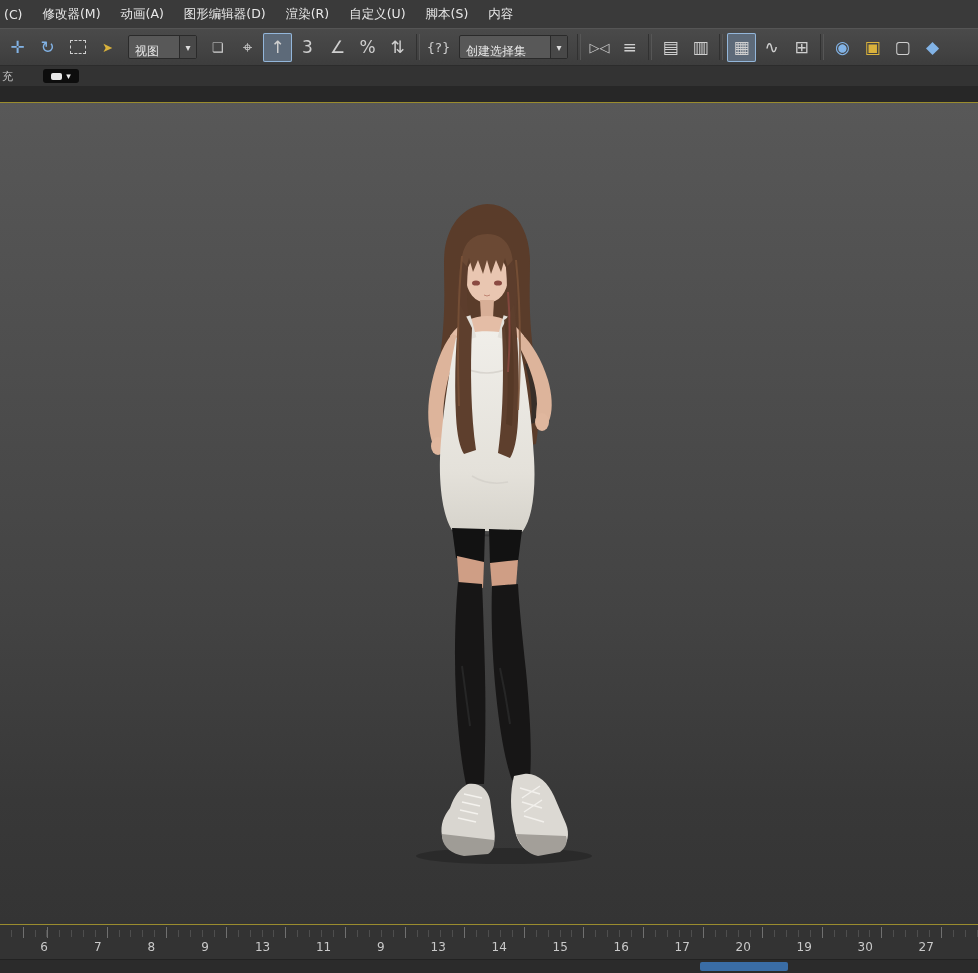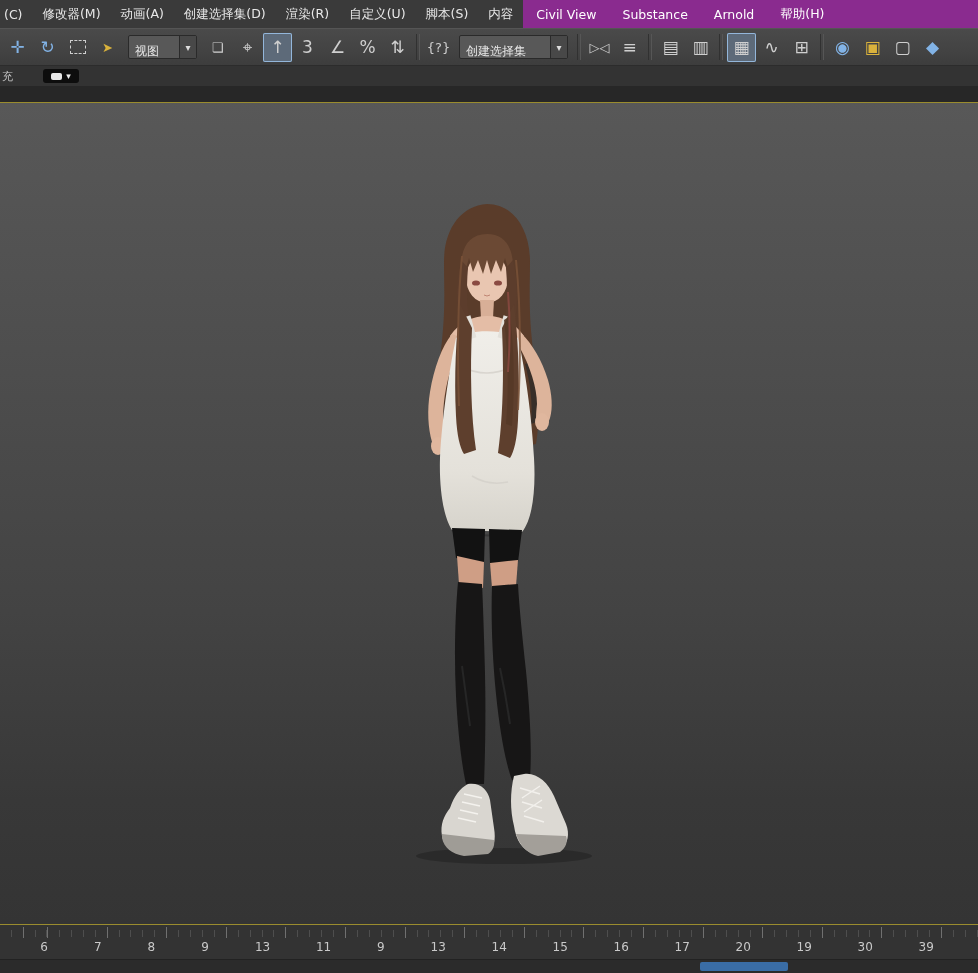--- a/index.html
+++ b/index.html
@@ -71,31 +71,25 @@
 </style>
 </head>
 <body>
 
 <div class="app">
 
   <div class="menubar">
     <div class="menu-item">(C)</div>
     <div class="menu-item">修改器(M)</div>
     <div class="menu-item">动画(A)</div>
-    <div class="menu-item">创建选择集(D)</div>
+    <div class="menu-item">图形编辑器(D)</div>
     <div class="menu-item">渲染(R)</div>
     <div class="menu-item">自定义(U)</div>
     <div class="menu-item">脚本(S)</div>
     <div class="menu-item">内容</div>
-    <div class="menu-right">
-      <div class="menu-item">Civil View</div>
-      <div class="menu-item">Substance</div>
-      <div class="menu-item">Arnold</div>
-      <div class="menu-item">帮助(H)</div>
-    </div>
   </div>
 
   <div class="toolbar">
     <button class="tbtn blue">✛</button>
     <button class="tbtn blue">↻</button>
     <button class="tbtn">
         <span class="dashed"></span>
       </button>
     <button class="tbtn yellow small">➤</button>
     <div class="combo combo-view">
@@ -223,21 +217,21 @@
       <span>11</span>
       <span>9</span>
       <span>13</span>
       <span>14</span>
       <span>15</span>
       <span>16</span>
       <span>17</span>
       <span>20</span>
       <span>19</span>
       <span>30</span>
-      <span>39</span>
+      <span>27</span>
     </div>
   </div>
 
   <div class="bottombar">
     <div class="track-highlight"></div>
   </div>
 
 </div>
 
 </body></html>

